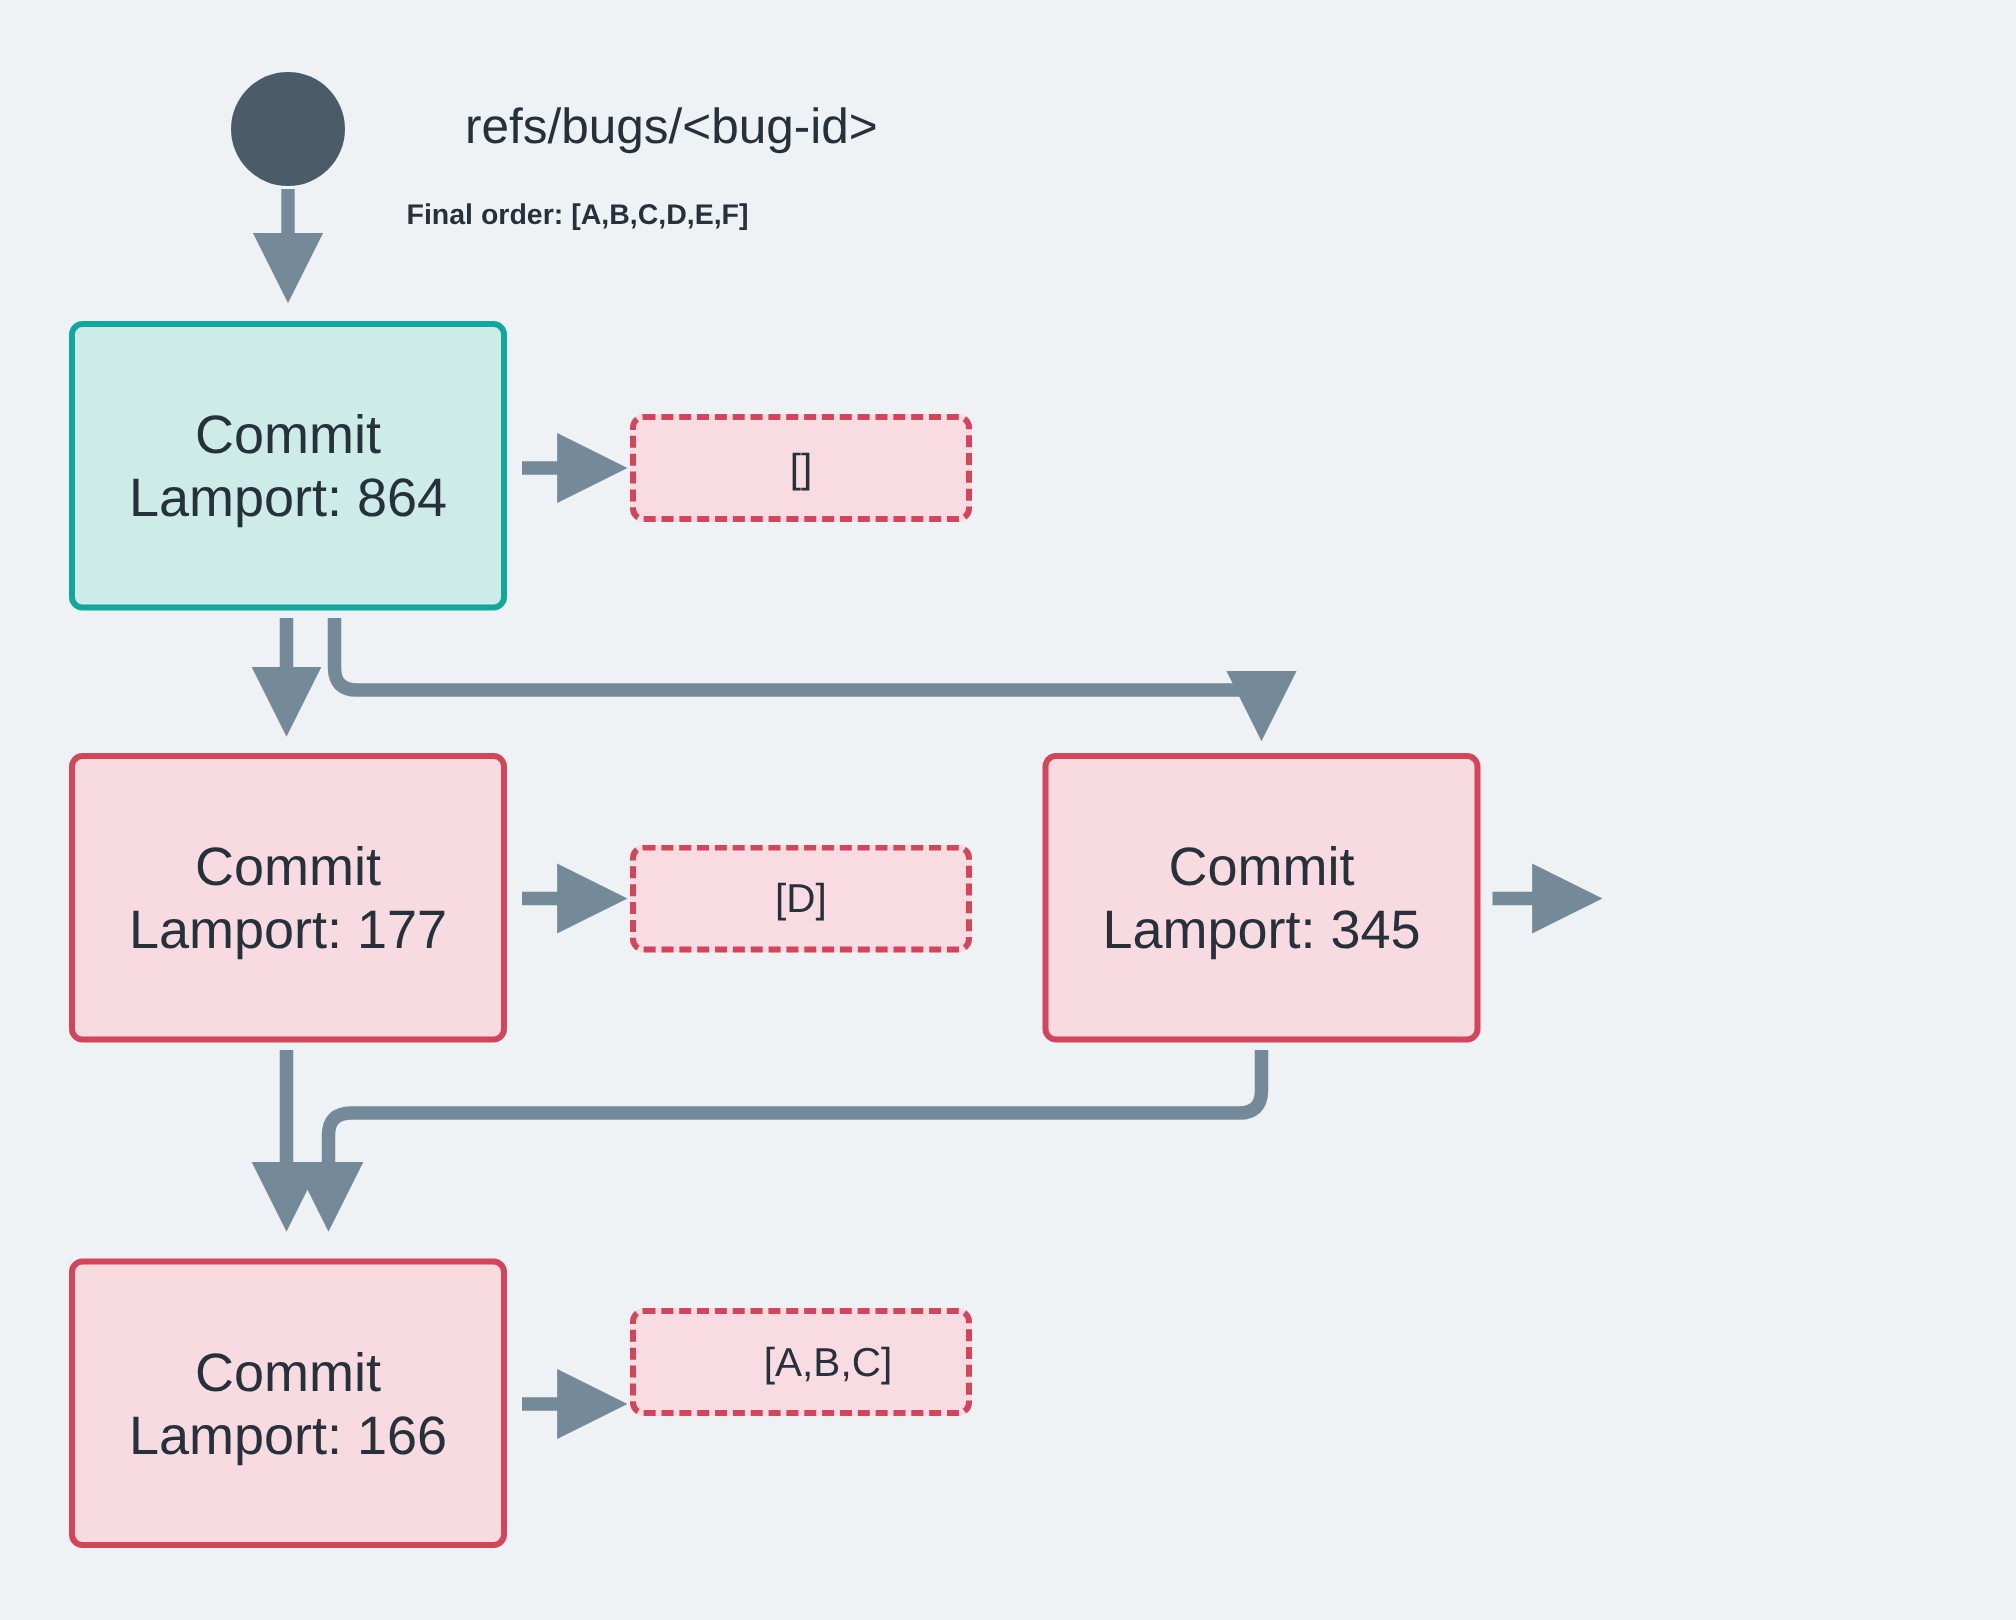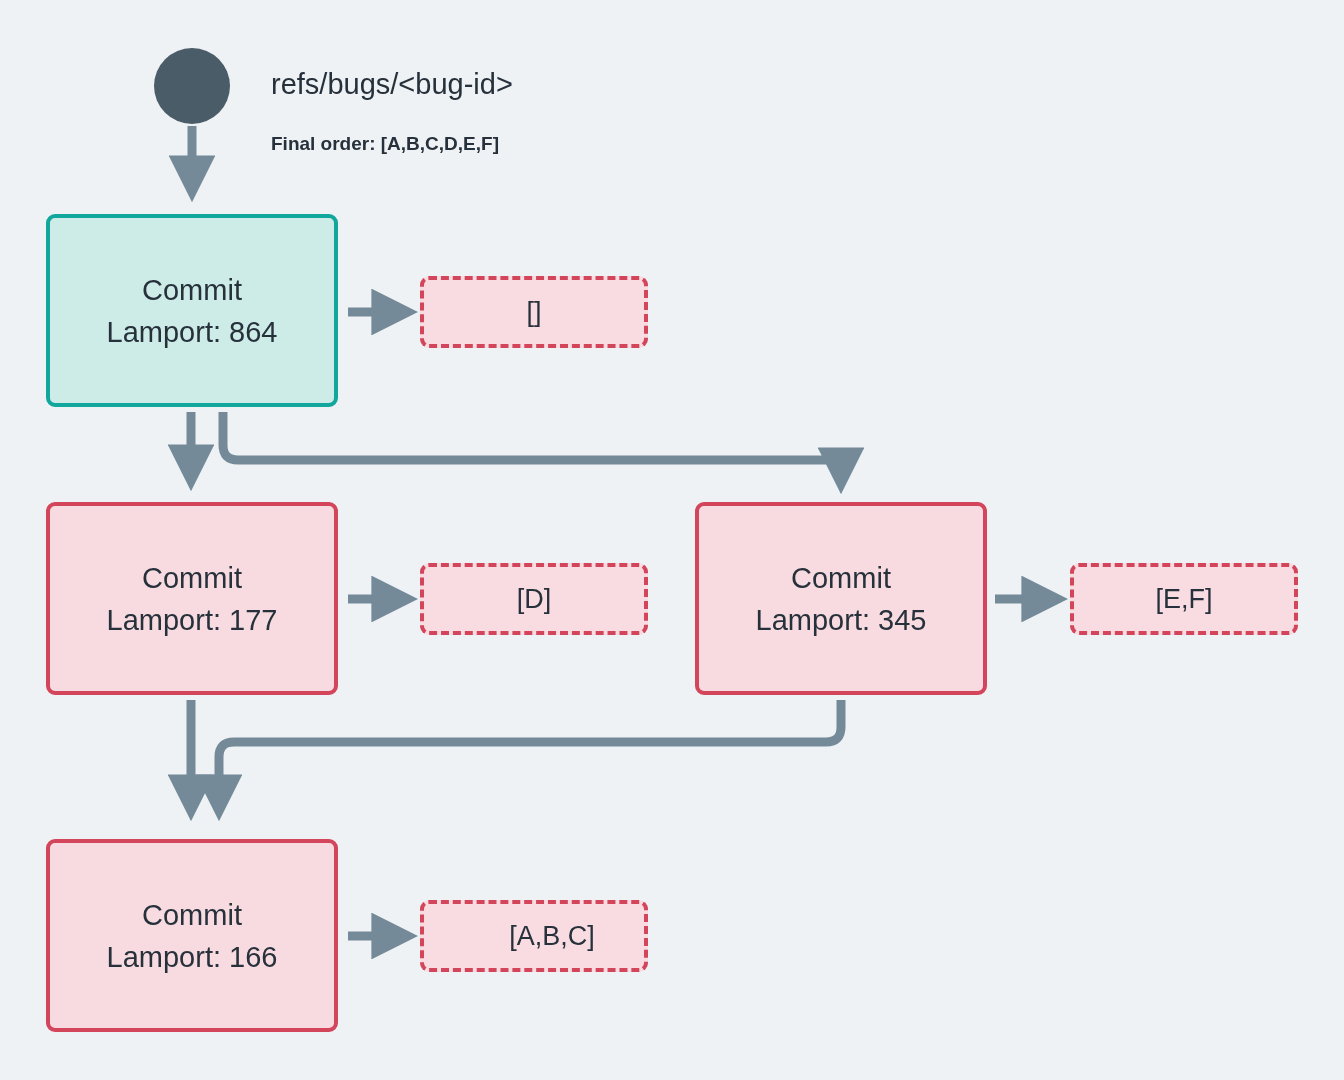--- a/index.html
+++ b/index.html
@@ -37,25 +37,26 @@
     border-radius: 50%;
     background: #4a5c68;
   }
   .header-text {
     position: absolute;
     left: 271px;
     top: 62px;
     width: 640px;
   }
   .header-line1 {
-    font-size: 29px;
+    font-size: 33px;
     line-height: 44px;
     color: #27313b;
     font-weight: 400;
     white-space: nowrap;
+    margin-left: 39px;
   }
   .header-line2 {
     font-size: 19px;
     line-height: 44px;
     color: #27313b;
     font-weight: 700;
     white-space: nowrap;
     margin-top: 16px;
   }
   .commit-box {
@@ -70,21 +71,21 @@
   }
   .commit-box.teal {
     background: #cdebe7;
     border: 4px solid #12a79d;
   }
   .commit-box.pink {
     background: #f8dbe0;
     border: 4px solid #d3455b;
   }
   .commit-line {
-    font-size: 29px;
+    font-size: 36px;
     line-height: 42px;
     color: #27313b;
     font-weight: 400;
     white-space: nowrap;
   }
   .list-badge {
     position: absolute;
     box-sizing: border-box;
     background: #f9dce1;
     border: 4px dashed #d3455b;
@@ -151,25 +152,22 @@
     <div class="commit-line">Lamport: 177</div>
   </div>
   <div class="list-badge" style="left:420px; top:563px; width:228px; height:72px;">
     <span class="list-badge-text">[D]</span>
   </div>
 
   <div class="commit-box pink" style="left:695px; top:502px; width:292px; height:193px;">
     <div class="commit-line">Commit</div>
     <div class="commit-line">Lamport: 345</div>
   </div>
-  <div class="list-badge" style="left:1070px; top:563px; width:228px; height:72px;">
-    <span class="list-badge-text">[E,F]</span>
-  </div>
 
   <div class="commit-box pink" style="left:46px; top:839px; width:292px; height:193px;">
     <div class="commit-line">Commit</div>
     <div class="commit-line">Lamport: 166</div>
   </div>
-  <div class="list-badge" style="left:420px; top:900px; width:228px; height:72px;padding-left:36px;">
+  <div class="list-badge" style="left:420px; top:872px; width:228px; height:72px;padding-left:36px;">
     <span class="list-badge-text">[A,B,C]</span>
   </div>
 
 </div>
 
 </body></html>

